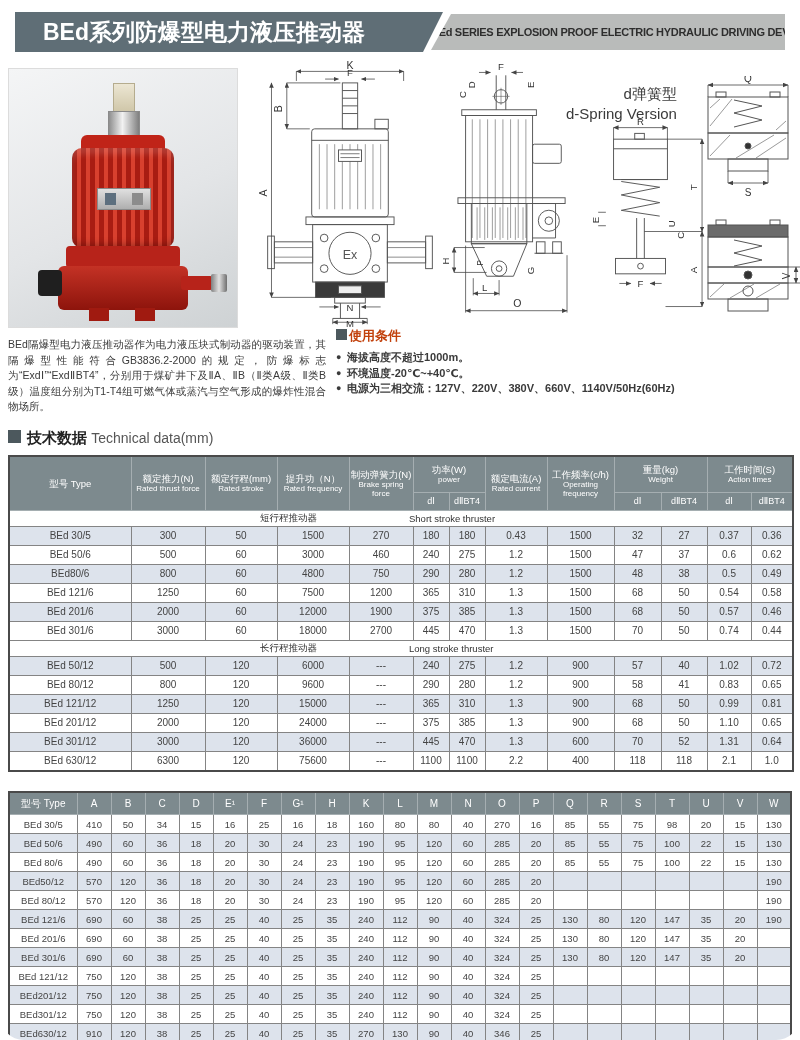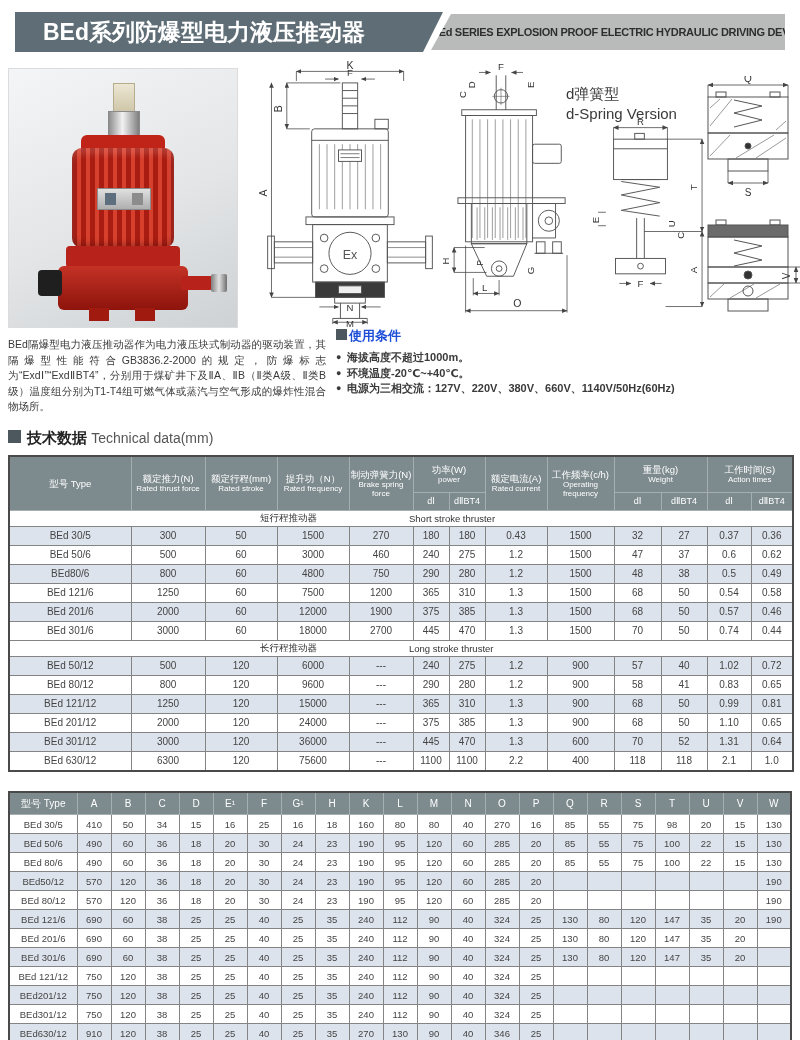--- a/index.html
+++ b/index.html
@@ -1,17 +1,17 @@
 <!DOCTYPE html>
 <html><head>
 <meta charset="utf-8">
 <style>
   html,body{margin:0;padding:0;background:#fff;}
   .page{position:relative;width:800px;height:1040px;background:#fff;overflow:hidden;
-        font-family:"Liberation Sans","DejaVu Sans",sans-serif;color:#333;}
+        font-family:"Liberation Sans","DejaVu Sans",sans-serif;color:#333;border-radius:24px;}
   
   .hdr{position:absolute;top:12px;left:15px;width:770px;height:40px;}
   .hdr-cn{position:absolute;left:0;top:0;width:428px;height:40px;background:#5f6e76;
           color:#fff;font-size:23px;font-weight:bold;line-height:40px;padding-left:28px;
           box-sizing:border-box;clip-path:polygon(0 0,100% 0,calc(100% - 20px) 100%,0 100%);}
   .hdr-en{position:absolute;left:416px;top:2px;width:354px;height:36px;background:#b9bbba;
           color:#2e2e2e;font-size:11px;font-weight:bold;line-height:36px;text-align:center;
           white-space:nowrap;letter-spacing:-0.3px;
           clip-path:polygon(20px 0,100% 0,100% 100%,0 100%);}
   
@@ -32,25 +32,25 @@
   .dev-knob{left:29px;top:201px;width:24px;height:26px;background:#1f1f1f;border-radius:4px;}
   .dev-ex{position:absolute;left:78px;top:224px;color:#f0d3cd;font-size:11px;font-style:italic;font-weight:bold;}
   .dev-gland{left:172px;top:207px;width:32px;height:14px;background:#b7231a;border-radius:3px;}
   .dev-gland2{left:202px;top:205px;width:16px;height:18px;background:linear-gradient(90deg,#7f7f7f,#e0e0e0,#6f6f6f);border-radius:2px;}
   .dev-foot{top:239px;width:20px;height:13px;background:#a01a10;}
   .f1{left:80px;} .f2{left:126px;}
   
   .drawings{position:absolute;left:248px;top:56px;width:552px;height:274px;}
   .dwg{position:absolute;}
   .dwg text{font-family:"Liberation Sans","DejaVu Sans",sans-serif;}
-  .spring-label{position:absolute;left:318px;top:28px;color:#3a3a3a;font-size:15px;line-height:20px;}
+  .spring-label{position:absolute;left:318px;top:28px;color:#3a3a3a;font-size:15px;line-height:20px;text-align:right;}
   
   .desc{position:absolute;left:8px;top:337px;width:318px;font-size:10.5px;line-height:15.5px;color:#3a3a3a;text-align:justify;}
   .usage{position:absolute;left:336px;top:327px;width:458px;}
-  .usage-title{font-size:13px;font-weight:bold;color:#1d4ed8;}
+  .usage-title{font-size:13px;font-weight:bold;color:#c2410c;}
   .usage-title .sq{display:inline-block;width:11px;height:11px;background:#4c585d;margin-right:2px;}
   .usage ul{list-style:none;margin:5px 0 0 0;padding:0;font-size:11px;line-height:14.5px;color:#3a3a3a;font-weight:bold;}
   .usage li{position:relative;padding-left:11px;margin-bottom:1px;}
   .usage li::before{content:"●";position:absolute;left:0;top:0;font-size:9px;}
   
   .sec{position:absolute;left:8px;font-size:15px;font-weight:bold;color:#222;}
   .sec .sq{display:inline-block;width:13px;height:13px;background:#4c585d;margin-right:6px;}
   .sec .en{font-weight:normal;color:#555;font-size:14px;}
   
   .datatable{position:absolute;left:8px;border-collapse:collapse;table-layout:fixed;width:784px;

